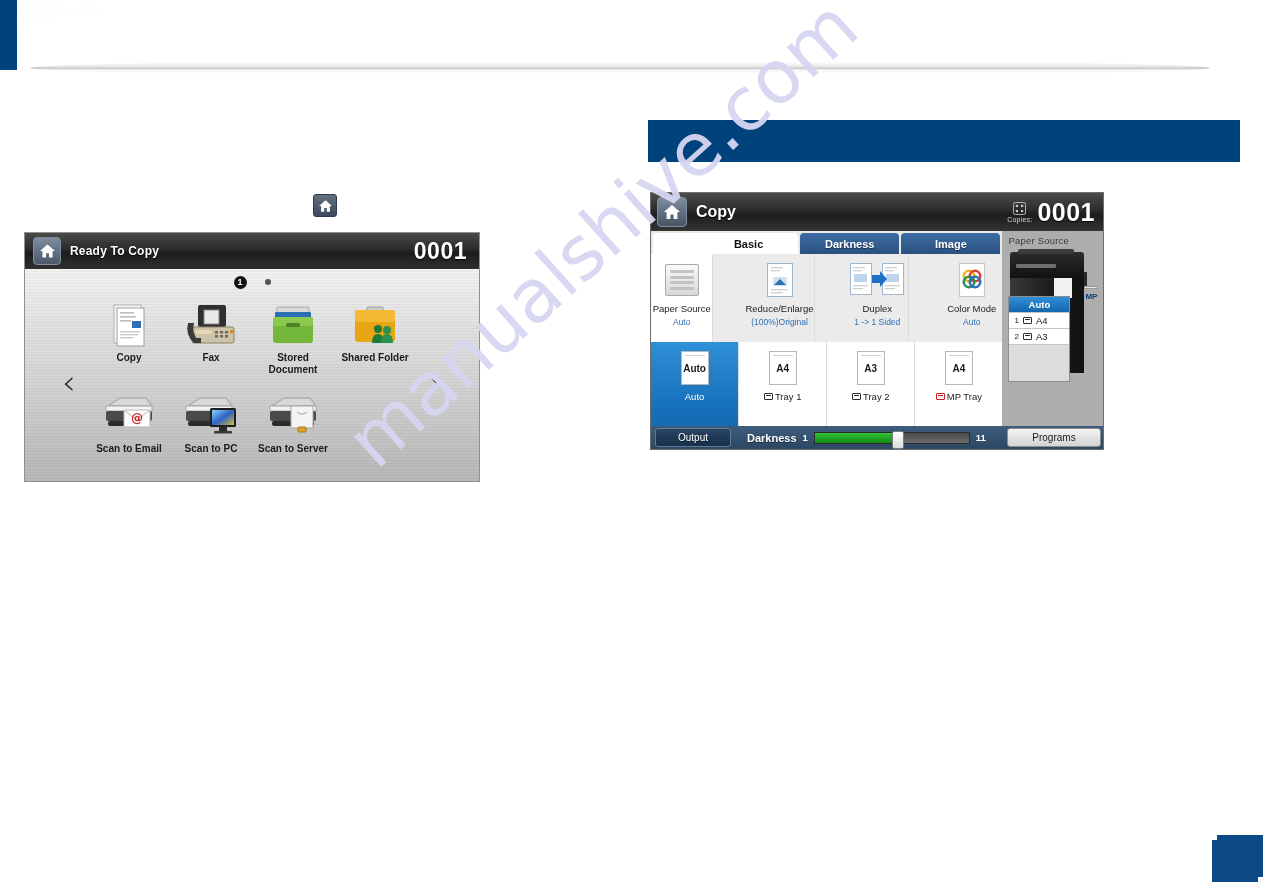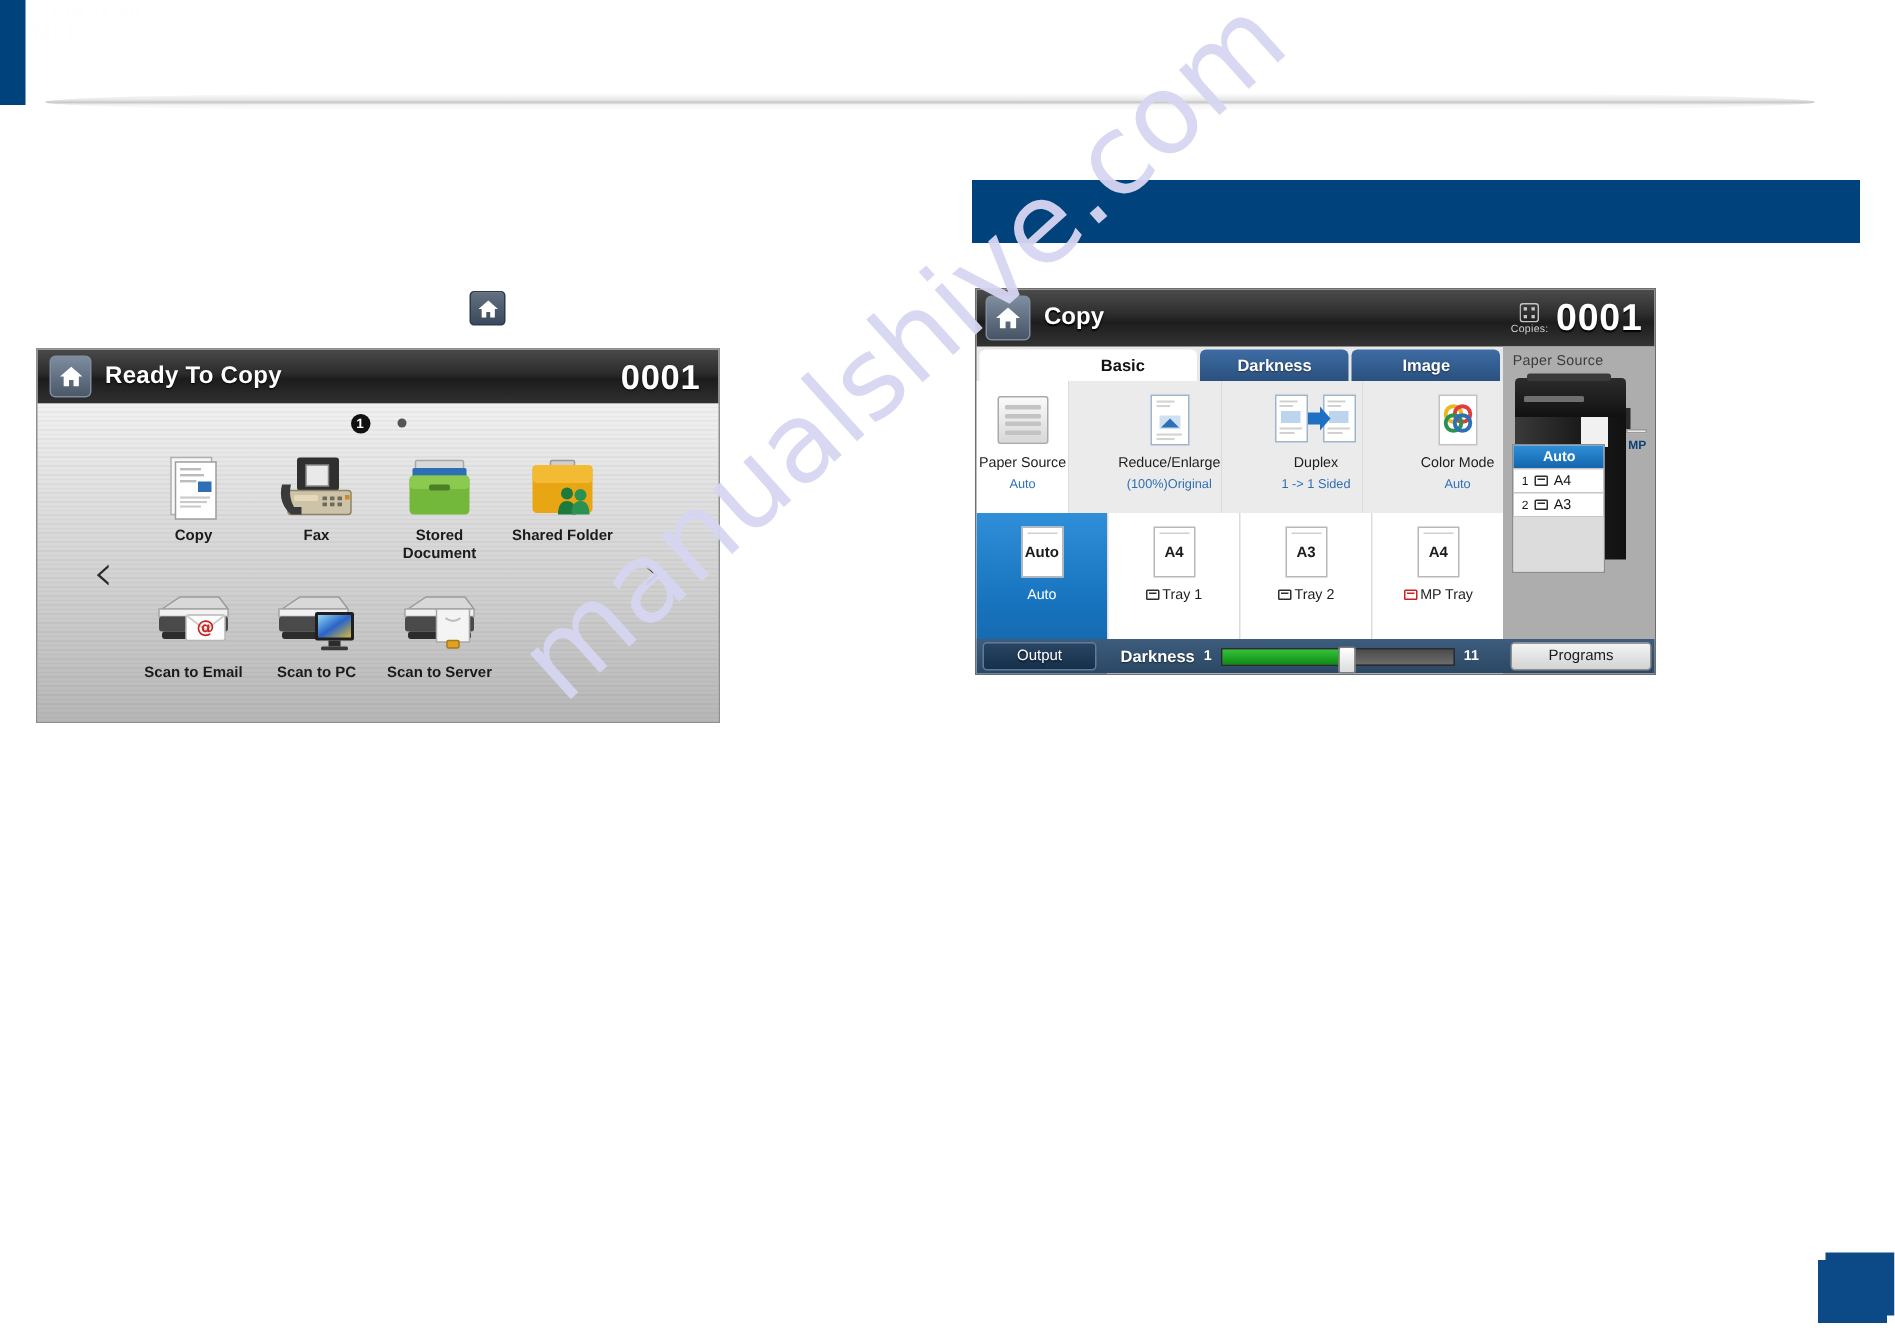--- a/index.html
+++ b/index.html
@@ -65,21 +65,21 @@
     background:linear-gradient(to bottom,#4a4a4a 0%,#2b2b2b 45%,#1c1c1c 55%,#303030 100%);
     display:flex;align-items:center;padding:0 12px 0 8px;position:relative;
   }
   .hs-home-btn{
     width:26px;height:26px;border-radius:4px;
     border:1px solid #7e8da0;
     background:linear-gradient(to bottom,#7d8c9e,#4a5868);
     display:flex;align-items:center;justify-content:center;flex:0 0 auto;
   }
   .hs-title{
-    margin-left:9px;color:#ffffff;font-size:16px;font-weight:bold;
+    margin-left:9px;color:#ffffff;font-size:12px;font-weight:bold;
     text-shadow:0 1px 1px #000;letter-spacing:.2px;
   }
   .hs-count{
     margin-left:auto;color:#ffffff;font-size:23px;font-weight:bold;
     letter-spacing:.5px;text-shadow:0 1px 1px #000;
   }
 
   .hs-body{
     position:relative;height:213px;
     background:

